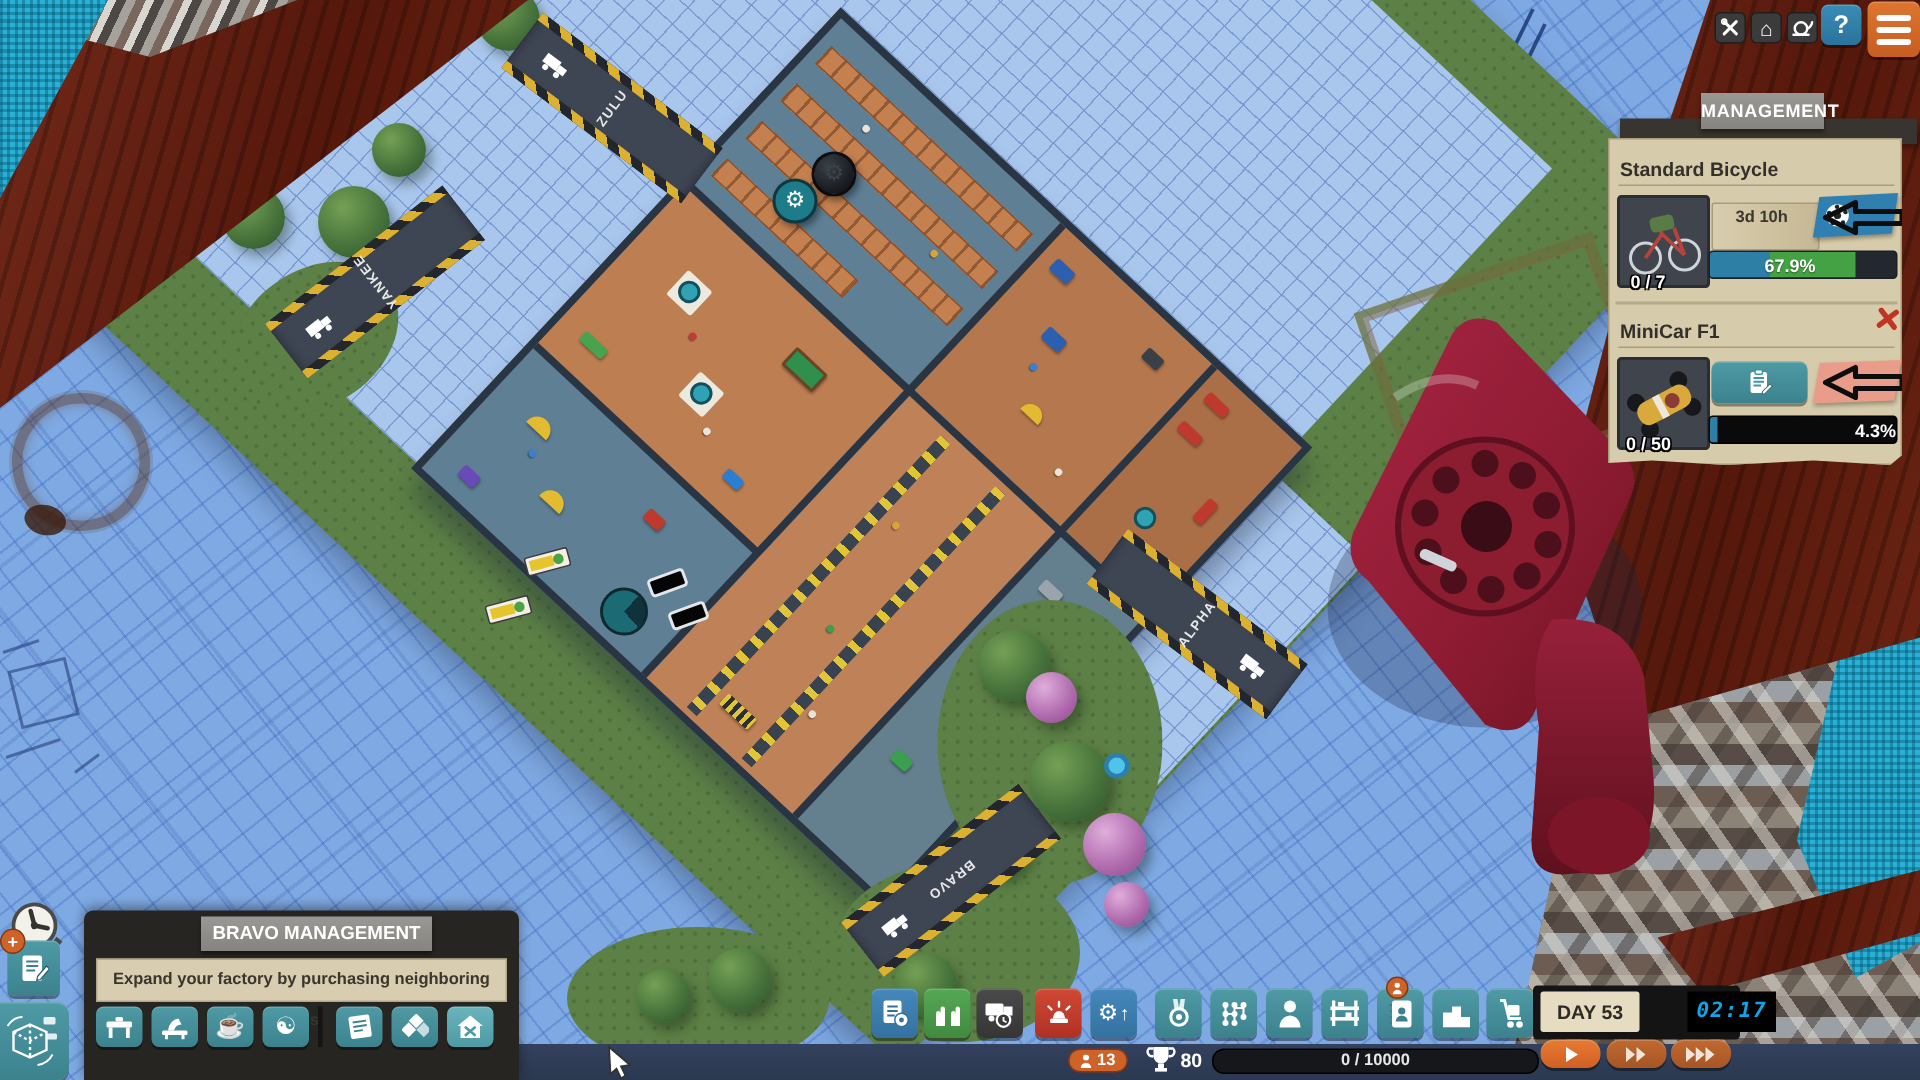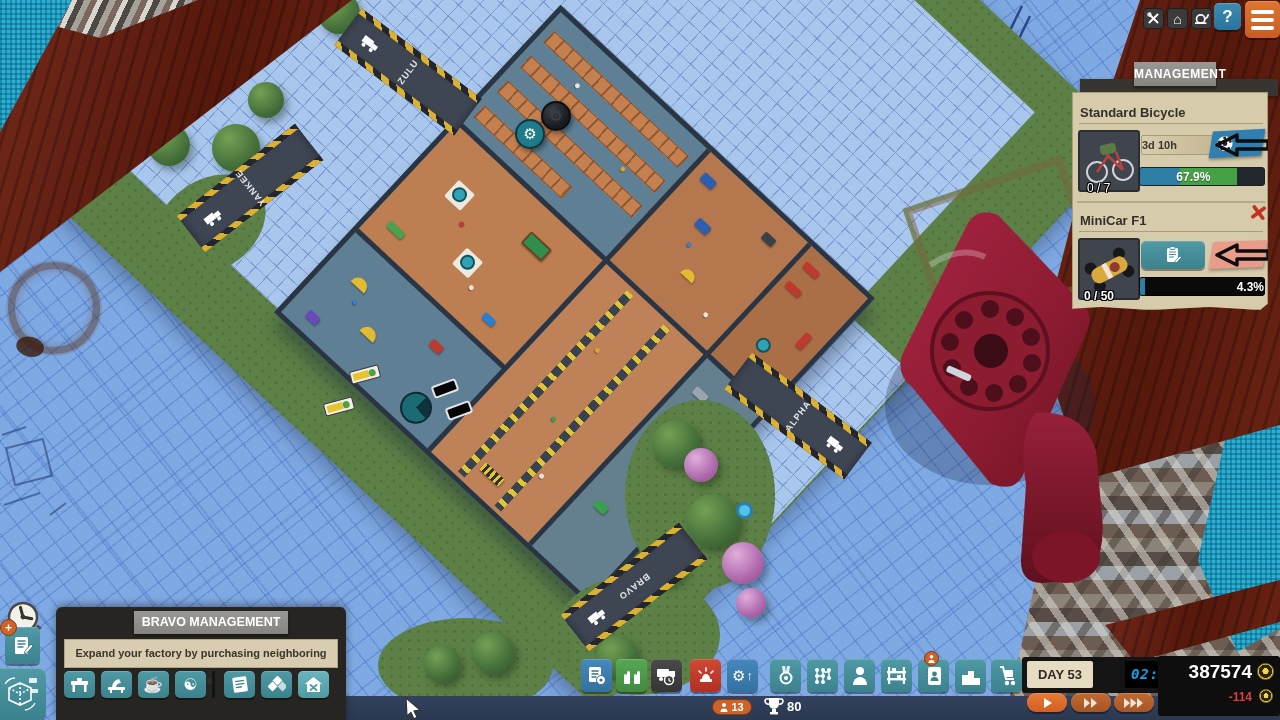--- a/index.html
+++ b/index.html
@@ -364,22 +364,22 @@
       <span class="abs" style="left:7px;top:8px;font-size:13px;font-weight:bold;color:#33302b">Standard Bicycle</span>
       <i style="left:6px;top:26px;width:184px;height:1px;background:#a99e82"></i>
       <div class="abs" style="left:5px;top:33px;width:62px;height:62px;background:#3f444d;border:2px solid #2a2d33;border-radius:3px">
         <svg width="58" height="58" viewBox="0 0 58 58">
           <circle cx="17" cy="40" r="10" fill="none" stroke="#cfd4da" stroke-width="2"></circle>
           <circle cx="43" cy="38" r="10" fill="none" stroke="#cfd4da" stroke-width="2"></circle>
           <path d="M17 40 L28 24 L43 38 M28 24 L24 16 M36 20 L43 38" stroke="#b8433a" stroke-width="2.5" fill="none"></path>
           <rect x="20" y="12" width="16" height="10" rx="3" fill="#5a7a46" transform="rotate(-12 28 17)"></rect>
           </svg>
       </div>
-      <span class="abs" style="left:14px;top:84px;font-size:12px;font-weight:normal;color:#fff;text-shadow:-1px -1px 0 #000,1px -1px 0 #000,-1px 1px 0 #000,1px 1px 0 #000">0 / 7</span>
-      <div class="abs" style="left:68px;top:38px;width:72px;height:20px;background:linear-gradient(90deg,#d8cdae,#c6b894);border:1px solid #a89c7c;border-radius:2px;text-align:left;line-height:18px;padding-right:5px;font-size:11px;font-weight:bold;color:#3a372f">3d 10h</div>
+      <span class="abs" style="left:14px;top:84px;font-size:12px;font-weight:bold;color:#fff;text-shadow:-1px -1px 0 #000,1px -1px 0 #000,-1px 1px 0 #000,1px 1px 0 #000">0 / 7</span>
+      <div class="abs" style="left:68px;top:38px;width:72px;height:32px;background:linear-gradient(90deg,#d8cdae,#c6b894);border:1px solid #a89c7c;border-radius:2px;text-align:center;line-height:18px;padding-right:5px;font-size:11px;font-weight:bold;color:#3a372f">3d 10h</div>
       <div class="abs" style="left:138px;top:33px;width:52px;height:27px;background:#2f7fb0;transform:skewX(-12deg) rotate(-3deg);box-shadow:1px 2px 3px rgba(0,0,0,.35)">
         <svg width="18" height="18" style="margin:4px 0 0 5px;transform:skewX(12deg)" viewBox="0 0 18 18">
           <circle cx="9" cy="9" r="7.5" fill="#fff"></circle>
           <circle cx="9" cy="9" r="2.4" fill="#20242a"></circle>
           <g fill="#20242a">
               <circle cx="9" cy="3.2" r="1.5"></circle>
               <circle cx="14.4" cy="7" r="1.5"></circle>
               <circle cx="12.4" cy="14" r="1.5"></circle>
               <circle cx="5.6" cy="14" r="1.5"></circle>
               <circle cx="3.6" cy="7" r="1.5"></circle>
@@ -654,44 +654,39 @@
       <rect x="8" y="4" width="8" height="7" rx="1" fill="#fff"></rect>
       </svg>
   </div>
   <svg class="abs" style="left:764px;top:697px" width="20" height="18" viewBox="0 0 20 18">
     <path d="M5 1 h10 v6 a5 5 0 0 1 -10 0 z" fill="#fff"></path>
     <path d="M5 2 h-3 a3 3 0 0 0 3 5 M15 2 h3 a3 3 0 0 1 -3 5" stroke="#fff" stroke-width="1.6" fill="none"></path>
     <rect x="8" y="12" width="4" height="3" fill="#fff"></rect>
       <rect x="6" y="15" width="8" height="2.4" fill="#fff"></rect>
     </svg>
   <span class="abs" style="left:787px;top:699px;color:#fff;font-weight:bold;font-size:13px">80</span>
+  <div class="abs" style="left:808px;top:699px;width:218px;height:17px;background:#16171b;border:1px solid #000;border-radius:8px;text-align:center;line-height:15px;font-size:11px;color:#e8e8e8;font-weight:bold">0 / 10000</div>
 
   <div class="abs" style="left:1022px;top:657px;width:138px;height:36px;background:#141414;border-radius:3px"></div>
   <div class="abs" style="left:1027px;top:661px;width:66px;height:27px;background:#e6dcc2;border-radius:2px;text-align:center;line-height:27px;font-size:13px;font-weight:800;color:#2e2b26">DAY 53</div>
   <div class="abs lcd" style="left:1097px;top:661px;width:59px;height:27px;background:#000;text-align:center;line-height:27px;font-size:14px">02:17</div>
   <div class="abs btn or-btn" style="left:1027px;top:693px;width:40px;height:19px;border-radius:9px">
     <svg width="10" height="10" viewBox="0 0 10 10">
         <path d="M2 0 L10 5 L2 10 Z" fill="#fff"></path>
       </svg>
   </div>
   <div class="abs btn or-btn dim" style="left:1071px;top:693px;width:40px;height:19px;border-radius:9px">
     <svg width="15" height="10" viewBox="0 0 15 10">
         <path d="M0 0 L6 5 L0 10 Z M7 0 L13 5 L7 10 Z" fill="#f2e4d8"></path>
       </svg>
   </div>
   <div class="abs btn or-btn dim" style="left:1114px;top:693px;width:40px;height:19px;border-radius:9px">
     <svg width="20" height="10" viewBox="0 0 20 10">
         <path d="M0 0 L6 5 L0 10 Z M6.5 0 L12.5 5 L6.5 10 Z M13 0 L19 5 L13 10 Z" fill="#f2e4d8"></path>
       </svg>
   </div>
 
-  <div class="abs" style="left:1158px;top:656px;width:122px;height:60px;background:#0e0e0e;border-radius:3px">
-    <span class="abs" style="right:28px;top:5px;color:#fff;font-weight:800;font-size:19px">387574</span>
-    <i class="coin" style="right:6px;top:7px;width:17px;height:17px"></i>
-    <span class="abs" style="right:28px;top:34px;color:#d84040;font-weight:bold;font-size:12px">-114</span>
-    <i class="coin" style="right:7px;top:33px;width:14px;height:14px"></i>
-  </div>
 
   <svg class="abs" style="left:405px;top:697px" width="18" height="24" viewBox="0 0 18 24">
     <path d="M1 1 L15 13 L9 14 L12 20 L9 22 L6 15.5 L2 19 Z" fill="#fff" stroke="#333" stroke-width="1.2"></path>
     </svg>
 
 </div>
 
 </body></html>

